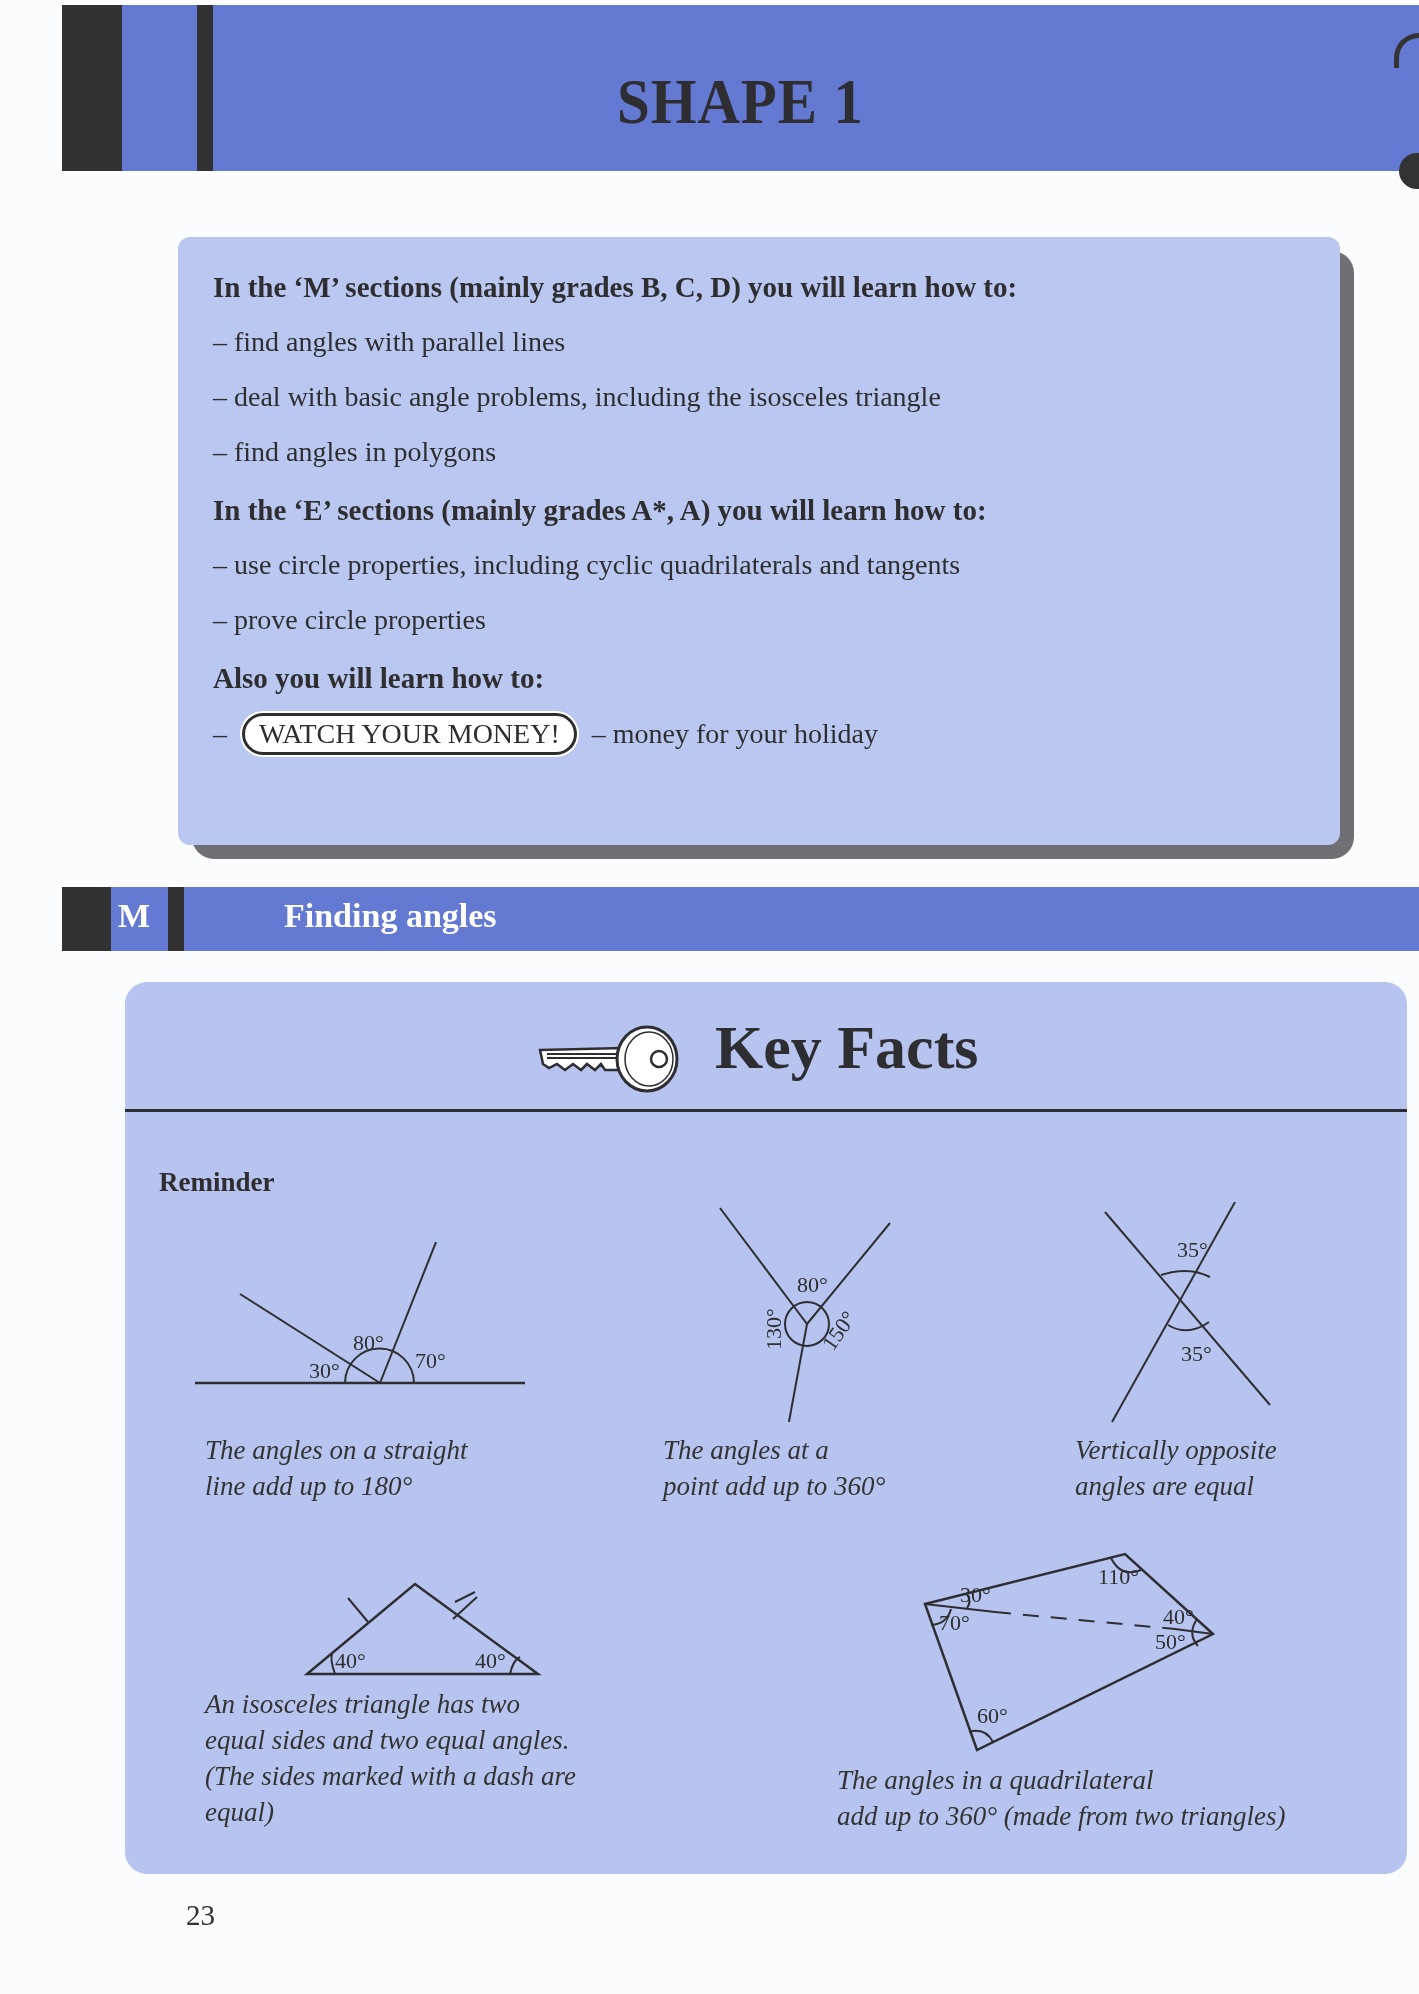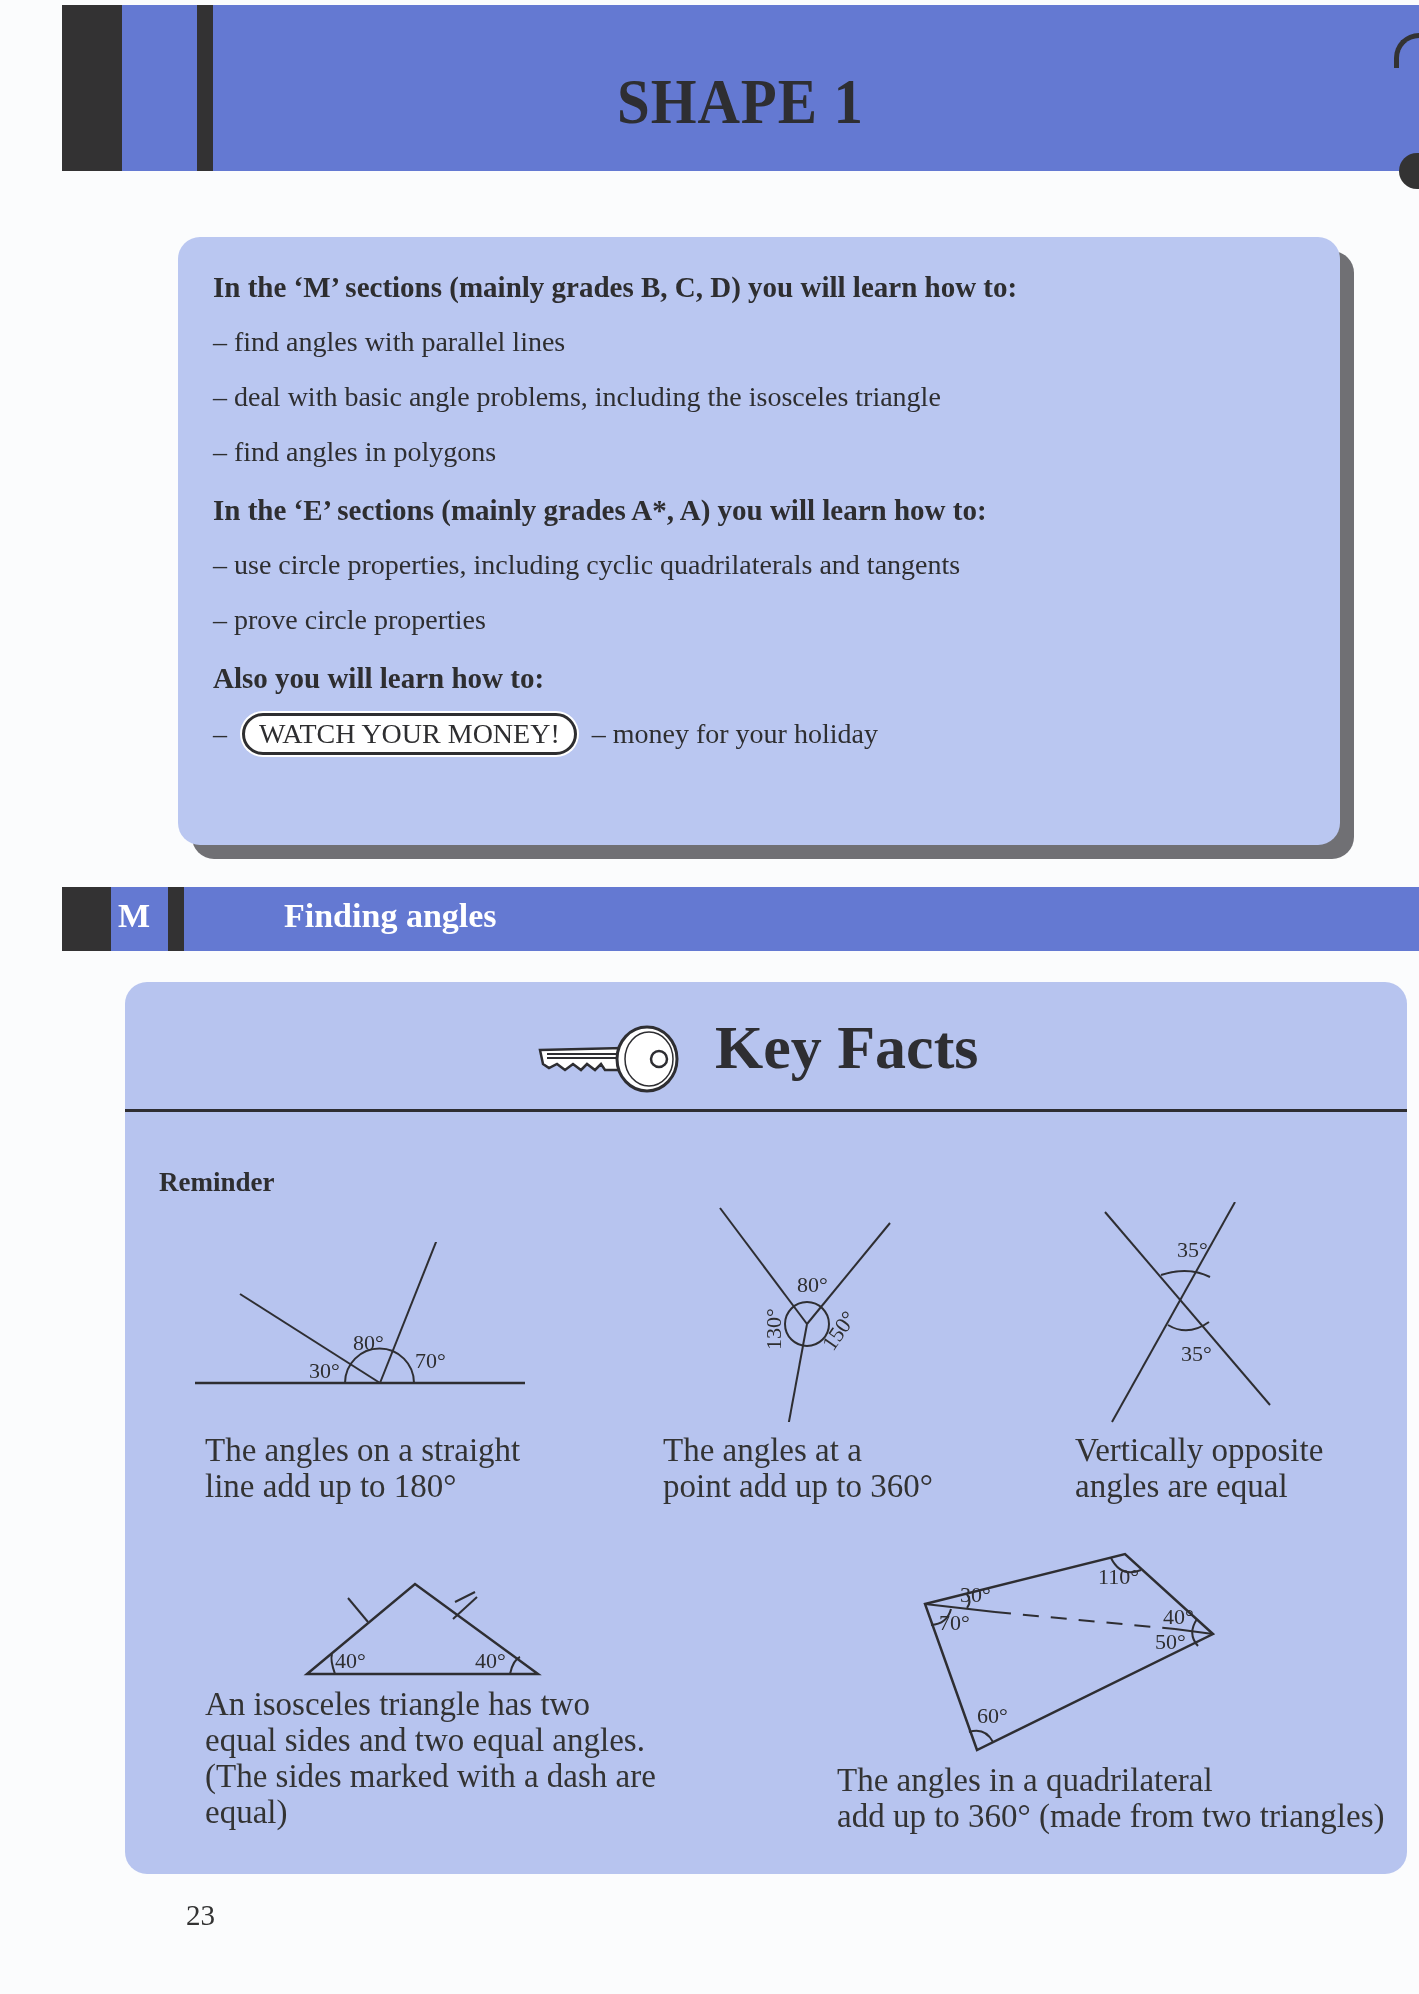--- a/index.html
+++ b/index.html
@@ -18,21 +18,21 @@
   .chapter-title {
     position:absolute; left:0; right:0; top:60px; text-align:center;
     font-size:64px; font-weight:bold; color:#2e2e32; letter-spacing:1px;
     transform:scaleX(0.92); transform-origin:center;
   }
   .edge-mark1 { position:absolute; right:0; top:28px; width:20px; height:30px; border-left:5px solid #333; border-top:5px solid #333; border-radius:30px 0 0 0; }
   .edge-mark2 { position:absolute; right:0; top:148px; width:20px; height:36px; background:#333; border-radius:20px 0 0 20px; }
 
   
   .obj-shadow { left:192px; top:251px; width:1162px; height:608px; background:#707074; border-radius:22px; }
-  .obj-box { left:178px; top:237px; width:1162px; height:608px; background:#bac7f1; border-radius:22px; }
+  .obj-box { left:178px; top:237px; width:1162px; height:608px; background:#bac7f1; border-radius:12px; }
   .obj-content { position:absolute; left:35px; top:30px; right:20px; }
   .obj-heading { font-size:29px; font-weight:bold; margin:0; line-height:40px; }
   .obj-item { font-size:28px; line-height:40px; margin:15px 0 0 0; }
   .obj-item.first { margin-top:15px; }
   .obj-section { margin-top:18px; }
   .money-badge {
     display:inline-block; padding:0 14px; margin:0 8px;
     border:3px solid #2e2e30; border-radius:26px;
     background:#ffffff; font-size:28px; line-height:36px;
     box-shadow:0 0 0 2px #fff;
@@ -45,21 +45,21 @@
   .section-band .blk2 { position:absolute; left:106px; top:0; width:16px; height:100%; background:#333233; }
   .section-m { position:absolute; left:56px; top:10px; font-size:34px; font-weight:bold; color:#ffffff; }
   .section-title { position:absolute; left:222px; top:10px; font-size:34px; font-weight:bold; color:#ffffff; }
 
   
   .kf-box { left:125px; top:982px; width:1282px; height:892px; background:#b7c4ef; border-radius:22px; }
   .kf-title { position:absolute; left:590px; top:30px; font-size:62px; font-weight:bold; color:#2e2e32; }
   .kf-key { position:absolute; left:410px; top:42px; }
   .kf-rule { position:absolute; left:0; right:0; top:127px; height:3px; background:#2e2e32; }
   .kf-reminder { position:absolute; left:34px; top:185px; font-size:27px; font-weight:bold; }
-  .caption { position:absolute; font-size:33px; line-height:36px; color:#333; }
+  .caption { position:absolute; font-size:27px; font-style:italic; line-height:36px; color:#333; }
   .diagram { position:absolute; }
   .diagram text { font-family:"Liberation Serif", "DejaVu Serif", serif; font-size:22px; fill:#2e2e30; }
 
   .page-number { left:186px; top:1899px; font-size:29px; color:#333; }
 </style>
 </head>
 <body>
 
 <div class="abs chapter-band">
   <div class="blk1"></div>

